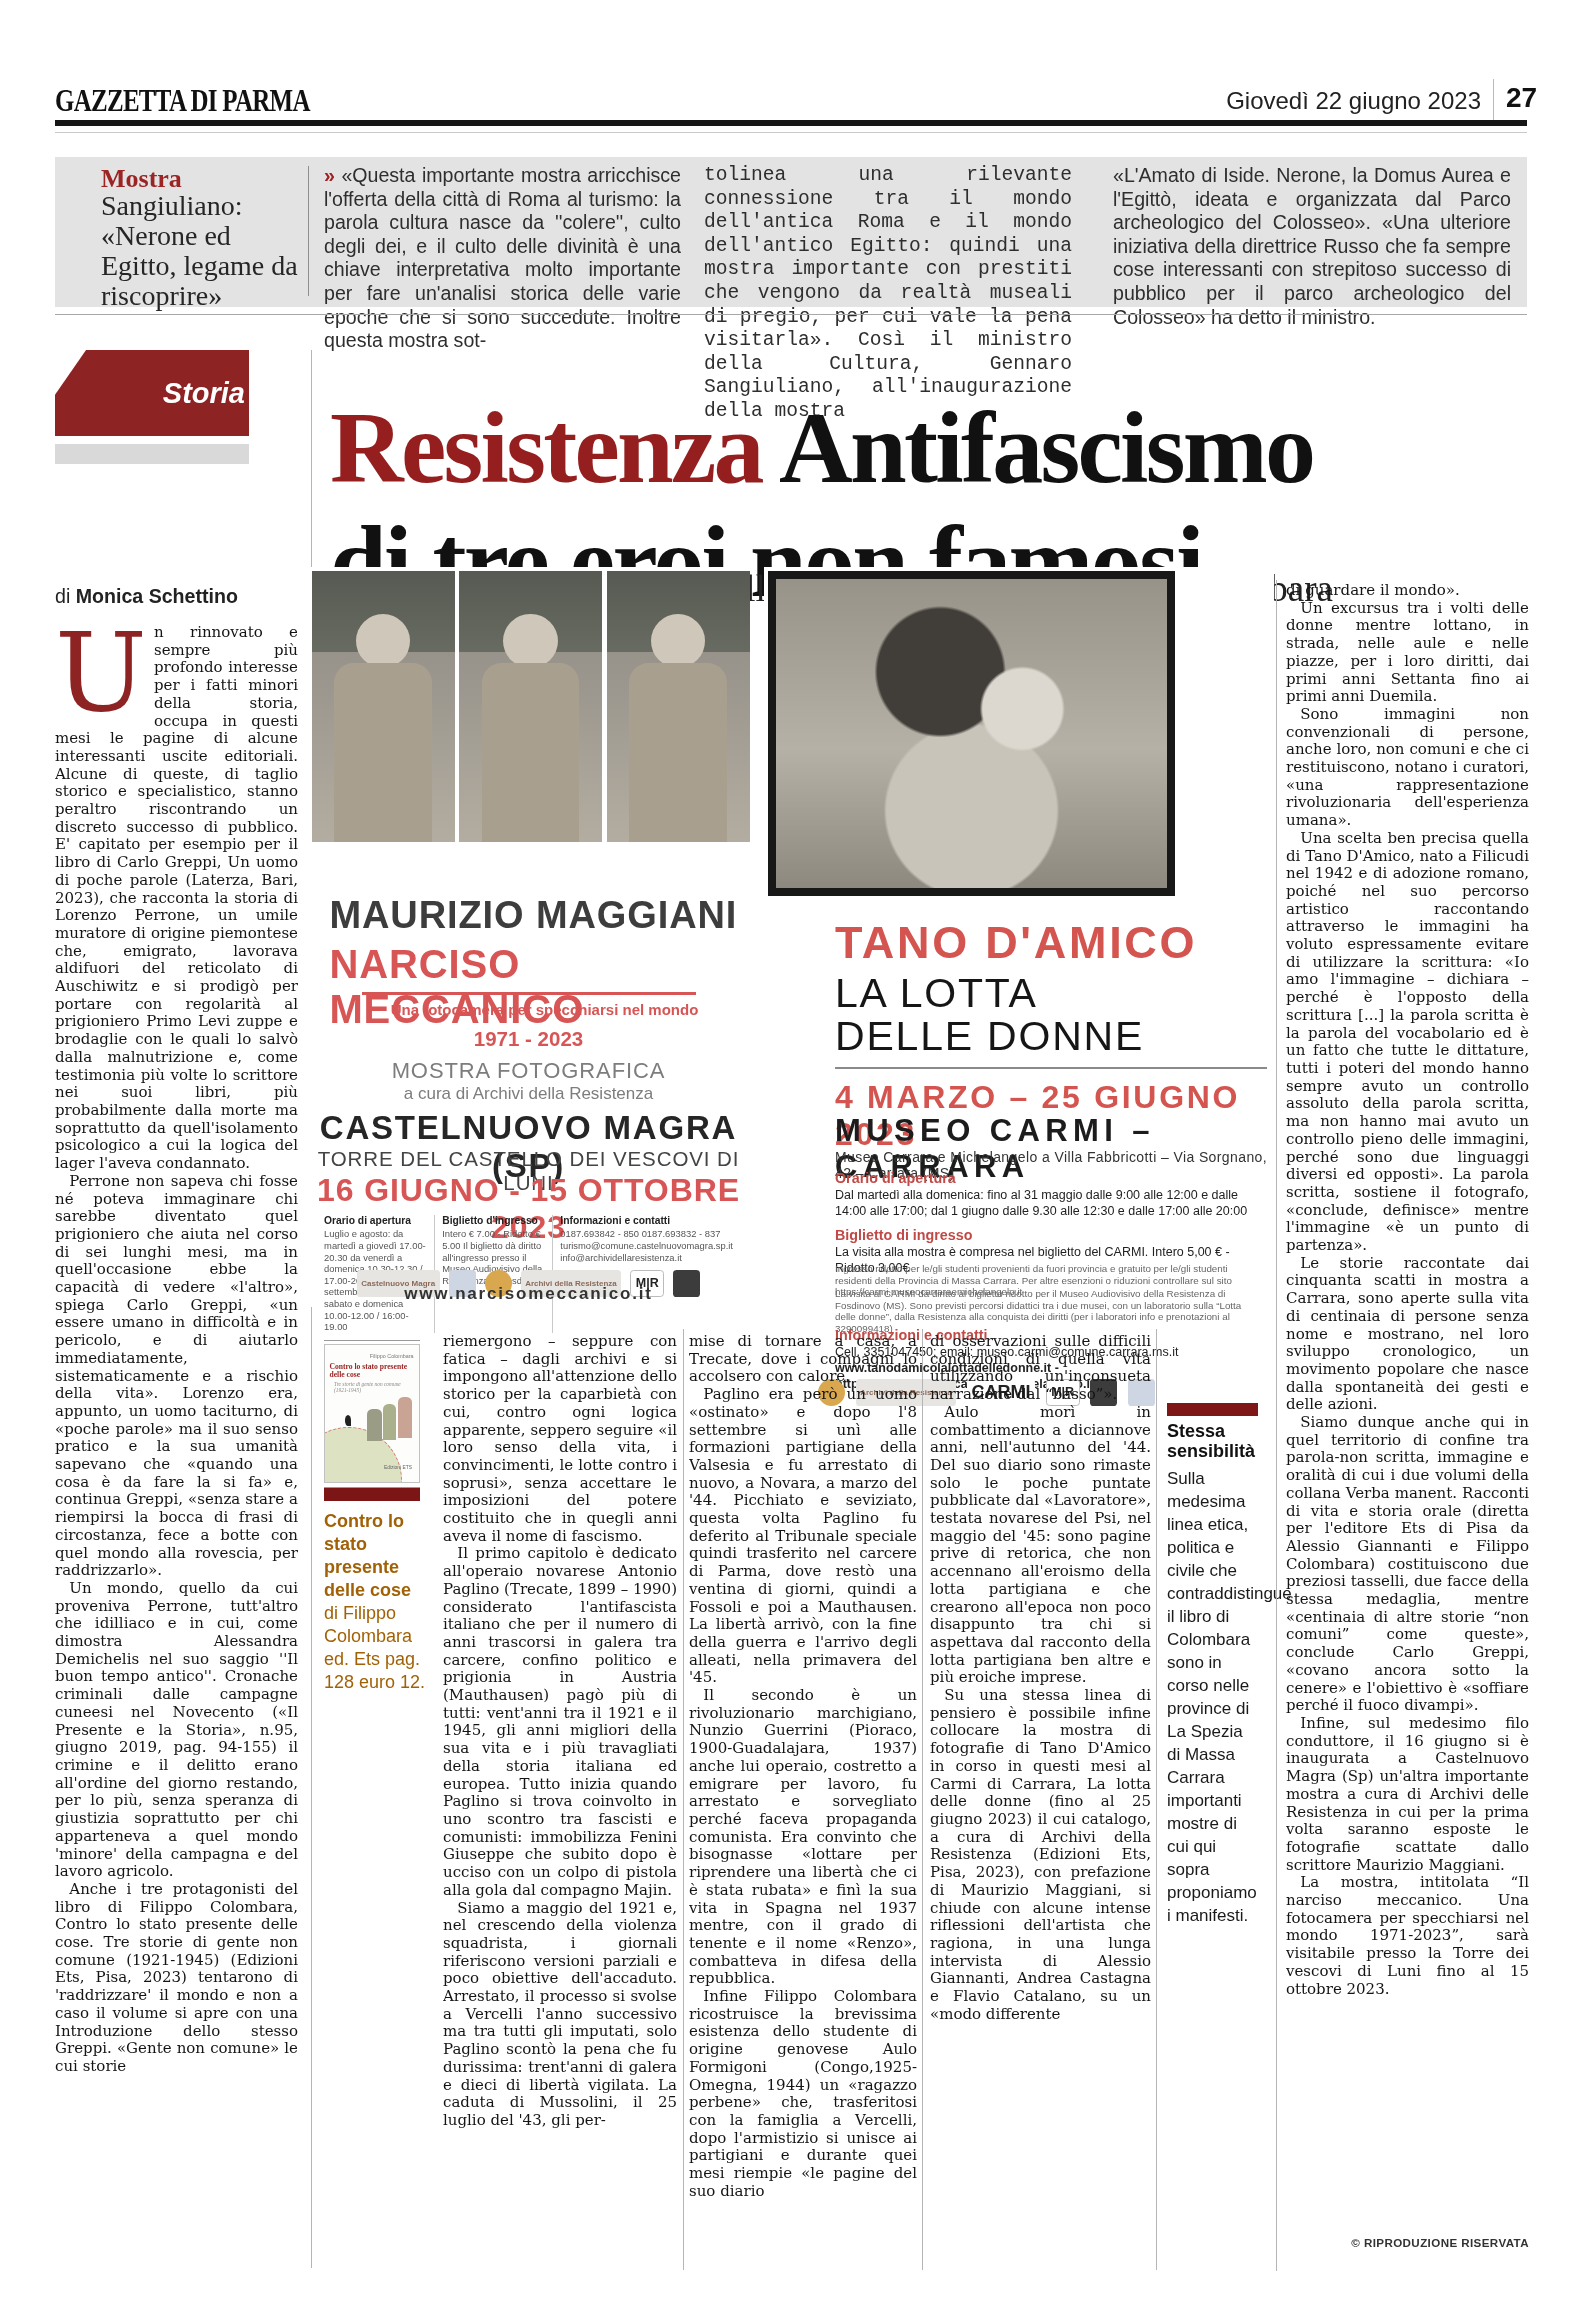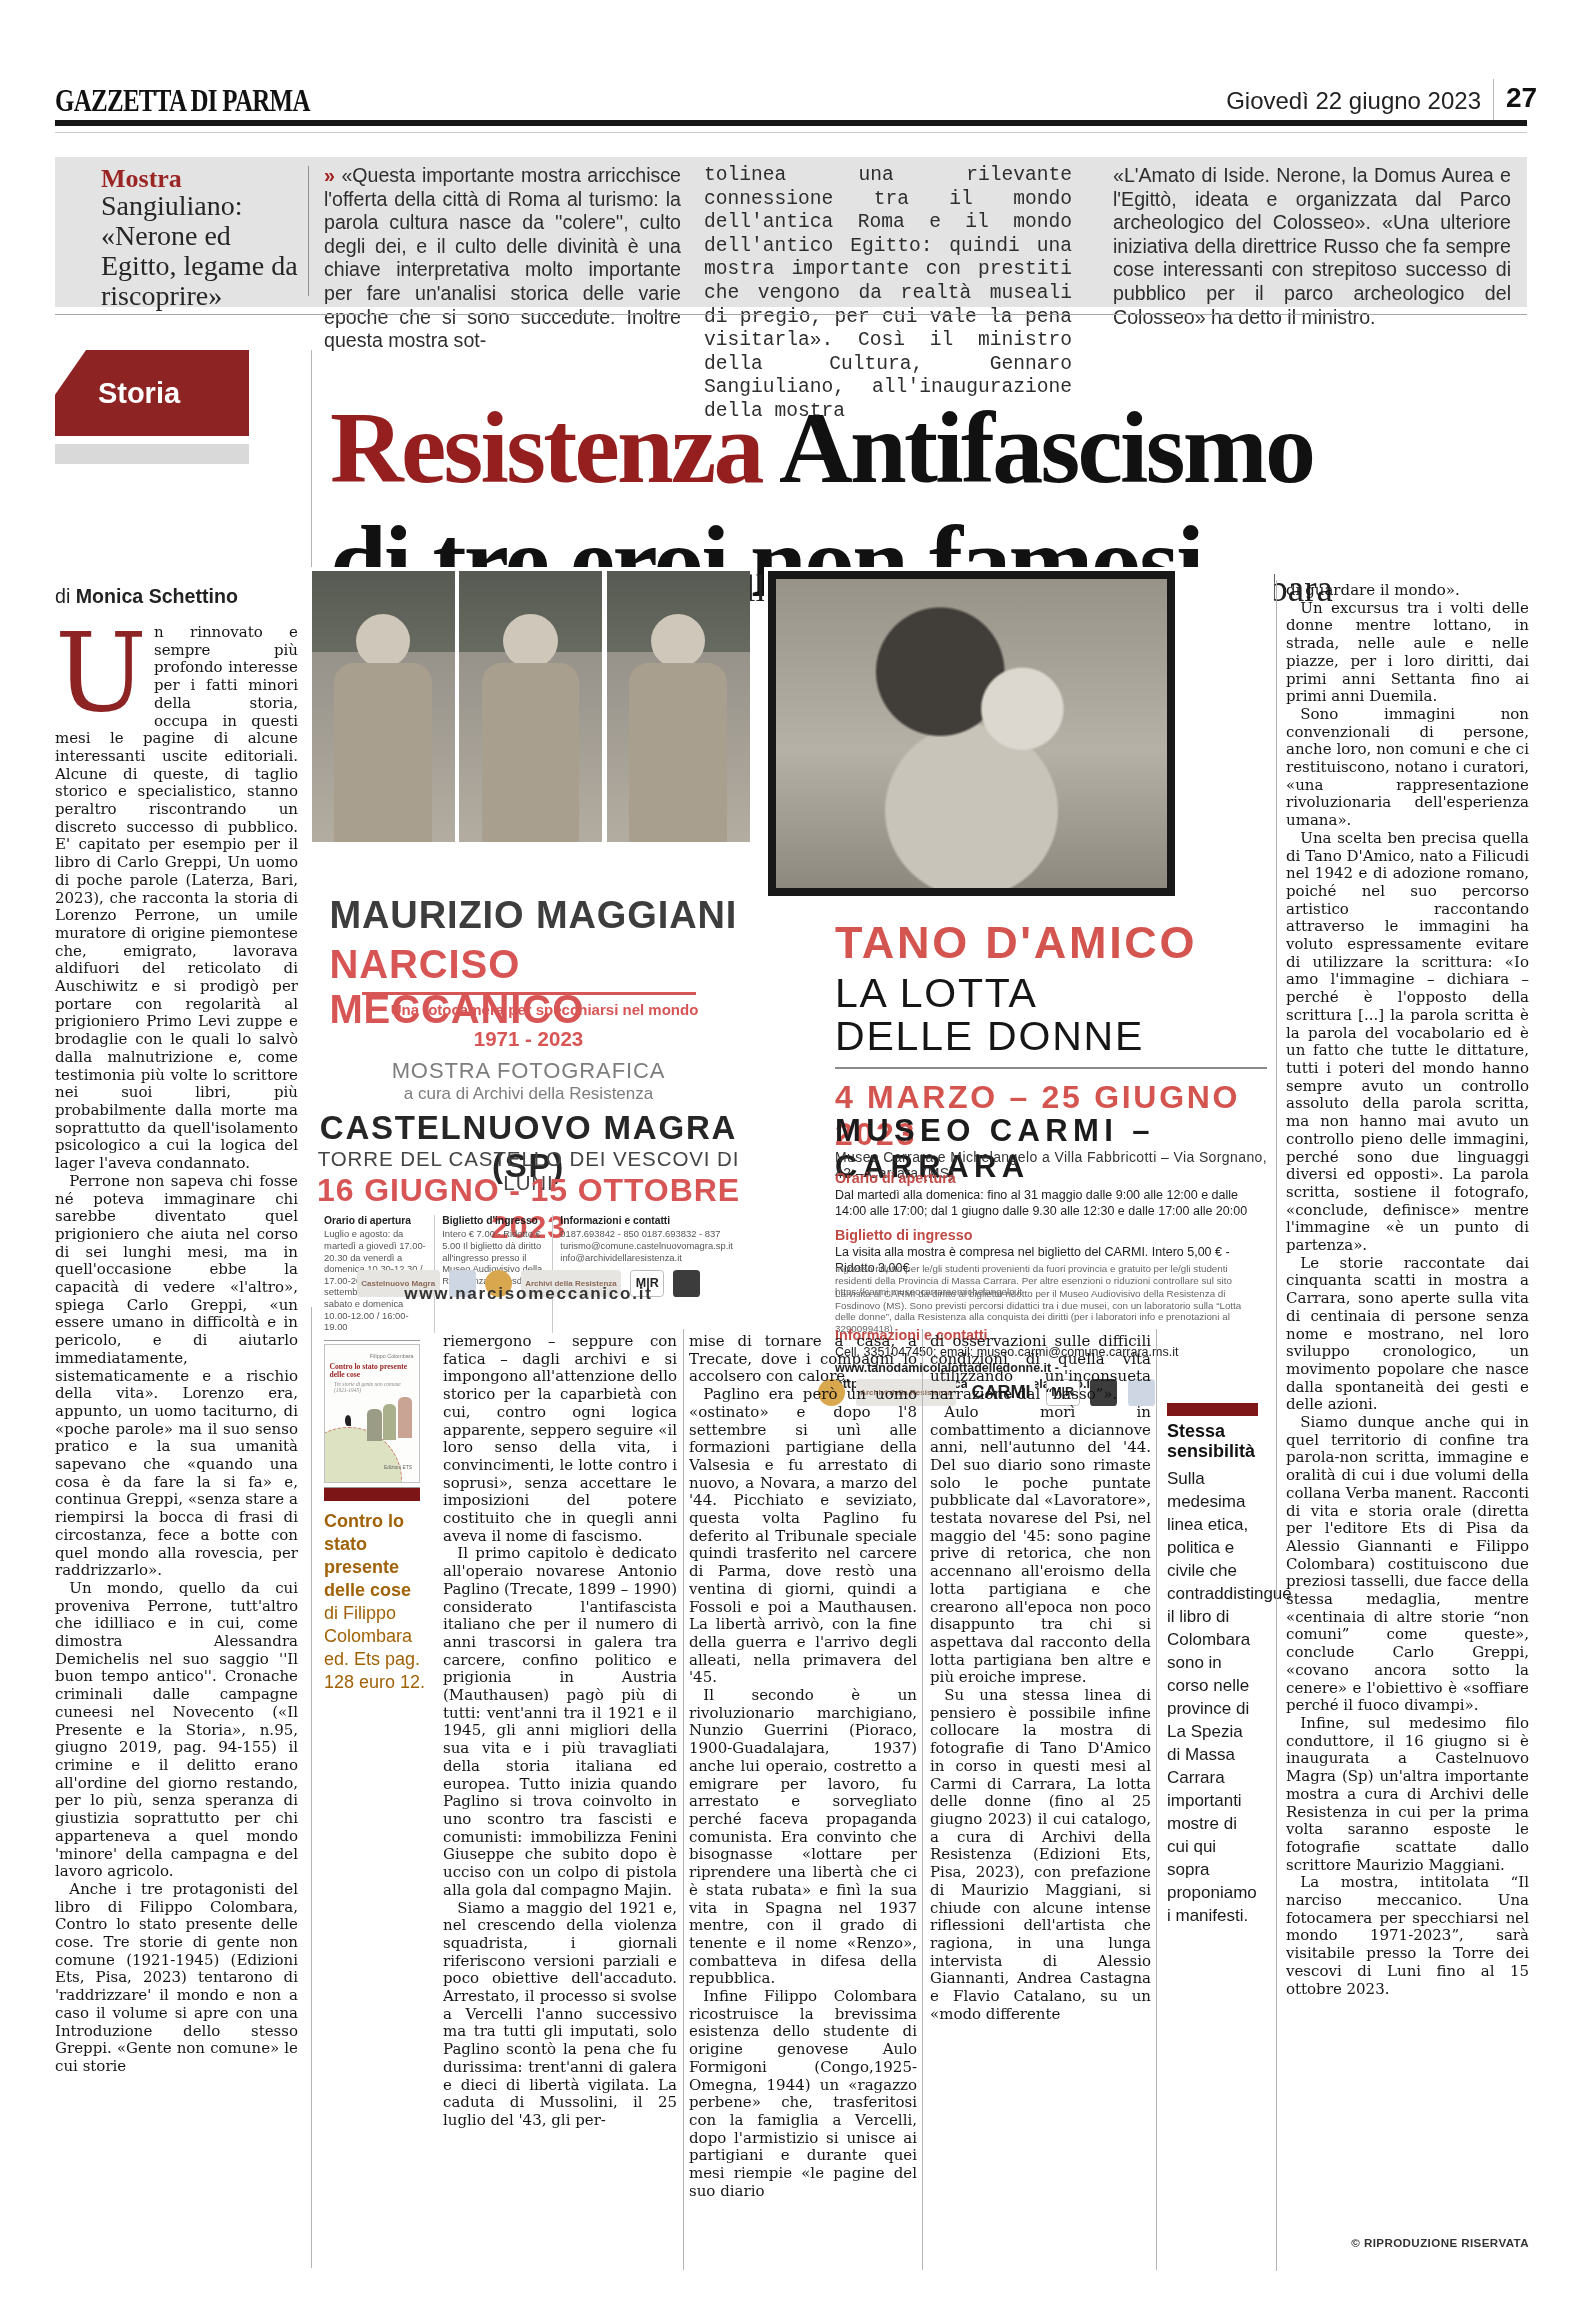--- a/index.html
+++ b/index.html
@@ -28,21 +28,21 @@
       text-align:justify;}
   .bc1{left:269px;width:357px;}
   .bc2{left:649px;width:368px;font-family:Liberation Mono, monospace;}
   .bc3{left:1058px;width:398px;}
   .qmark{color:#a32020;font-weight:700;}
   .rule-h{position:absolute;left:55px;top:314px;width:1472px;height:0.9px;background:#a8a8a8;}
 
   
   .pennant{position:absolute;left:55px;top:350px;width:194px;height:86px;background:#8e2323;
       clip-path:polygon(16% 0,100% 0,100% 100%,0 100%,0 52%);
-      display:flex;align-items:center;justify-content:center;padding-right:26px;}
+      display:flex;align-items:center;justify-content:flex-end;padding-right:4px;font-style:italic;}
   .pennant-label{color:#fff;font-weight:700;font-size:29px;}
   .pennant-gray{position:absolute;left:55px;top:444px;width:194px;height:19.6px;background:#d9d9d9;}
   .vr{position:absolute;width:0.9px;background:#b5b5b5;}
   .headline{position:absolute;left:330px;top:323px;width:1204px;
       font-family:"Liberation Serif",serif;font-size:102px;line-height:114px;letter-spacing:-2.7px;color:#111;}
   .headline .red{color:#951f1f;}
   .subhead{position:absolute;left:330px;top:567px;width:1204px;
       font-family:"Liberation Serif",serif;font-size:37px;color:#222;}
   .byline{position:absolute;left:55px;top:585px;font-size:19.6px;color:#222;}
   .byline b{font-weight:700;}

